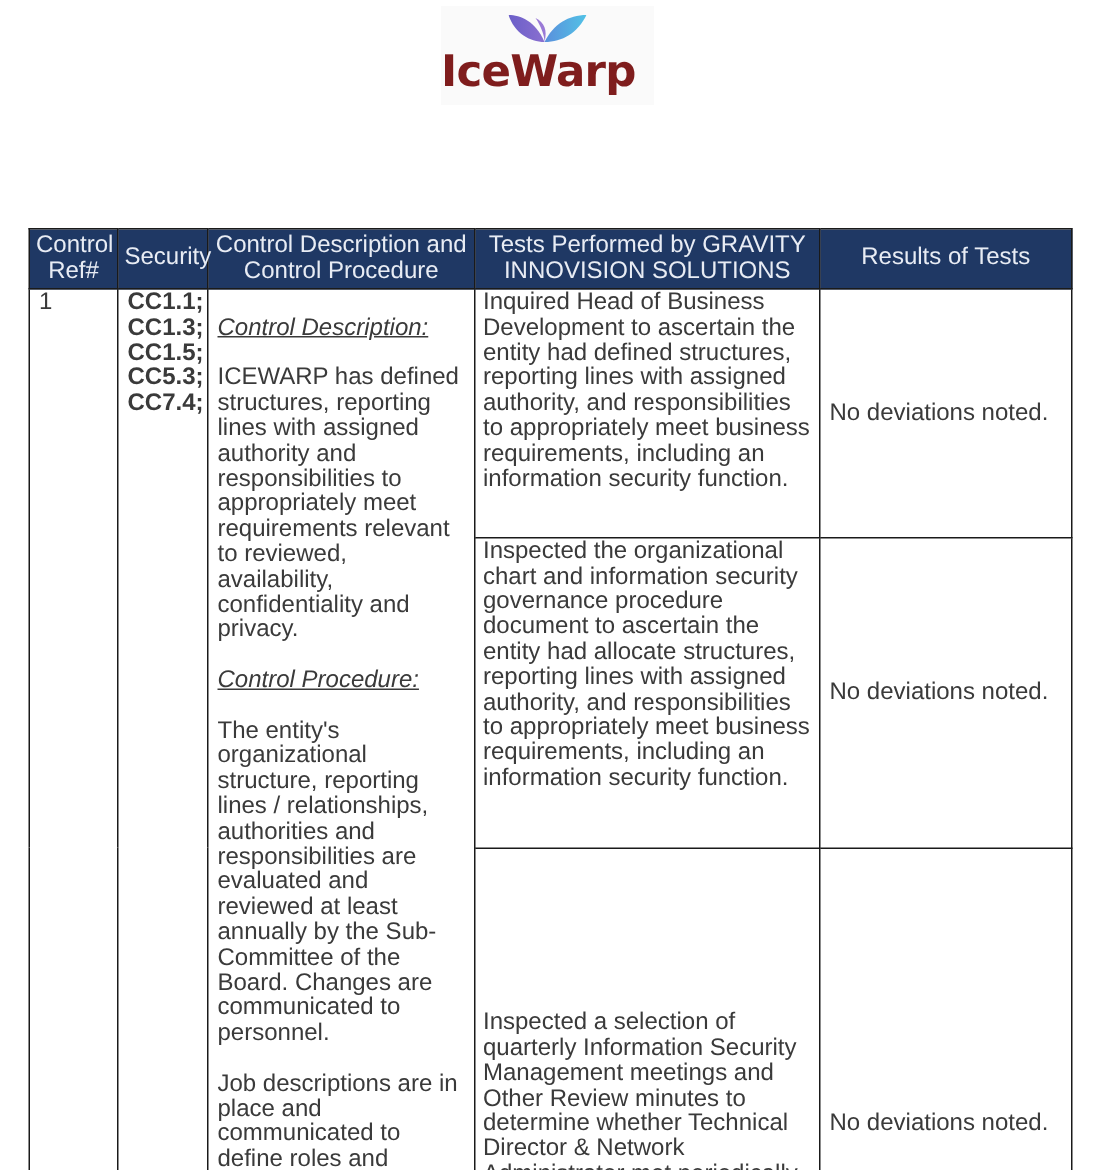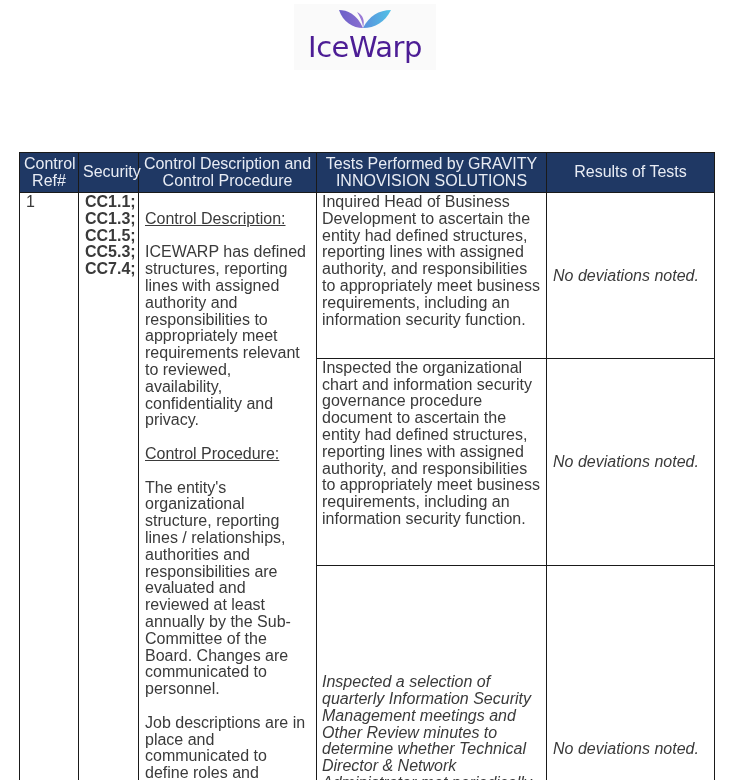--- a/index.html
+++ b/index.html
@@ -1,30 +1,30 @@
 <!DOCTYPE html>
 <html><head>
 <meta charset="utf-8">
 <style>
   html, body { margin: 0; padding: 0; background: #ffffff; }
   body { width: 734px; height: 780px; position: relative; overflow: hidden;
          font-family: "Liberation Sans", "DejaVu Sans", sans-serif; color: #3a3a3a; }
   .logo { position: absolute; left: 294px; top: 4px; width: 142px; height: 66px; background: #fafafa; }
   .logo svg { position: absolute; left: 45px; top: 4px; }
-  .logo-text { position: absolute; left: 0; width: 142px; top: 26px; text-align: center;
-               font-family: "DejaVu Sans", sans-serif; font-weight: normal; font-size: 29px;
-               letter-spacing: -0.5px; color: #4c1d95; }
+  .logo-text { position: absolute; left: 0; width: 142px; top: 26px; text-align: left;
+               font-family: "DejaVu Sans", sans-serif; font-weight: bold; font-size: 29px;
+               letter-spacing: -0.5px; color: #7f1d1d; }
   table { position: absolute; left: 19px; top: 152px; border-collapse: collapse;
           table-layout: fixed; width: 695px; font-size: 16px; line-height: 16.8px; }
   th { background: #1f3864; color: #e8ecf4; font-weight: normal; text-align: center;
        vertical-align: middle; height: 39px; padding: 0 4px; border: 1px solid #1a1a1a; }
   td { border: 1px solid #1a1a1a; vertical-align: top; padding: 1px 5px 0 6px; color: #3a3a3a; }
-  td.mid { vertical-align: middle; font-style: italic; }
+  td.mid { vertical-align: middle; }
   .crit-line { display: block; font-weight: bold; }
-  .ital { text-decoration: underline; }
+  .ital { font-style: italic; text-decoration: underline; }
   .para { margin: 0; }
   .gap { height: 16.8px; }
   .test-cell { padding-left: 5px; padding-right: 3px; }
 </style>
 </head>
 <body>
 
 <div class="logo">
   <svg width="52" height="22" viewBox="0 0 52 22">
     <defs>
@@ -80,21 +80,21 @@
         <p class="para ital">Control Procedure:</p>
         <div class="gap"></div>
         <p class="para">The entity's organizational structure, reporting lines / relationships, authorities and responsibilities are evaluated and reviewed at least annually by the Sub-Committee of the Board. Changes are communicated to personnel.</p>
         <div class="gap"></div>
         <p class="para">Job descriptions are in place and communicated to define roles and responsibilities, skills, knowledge levels and required competence across staff levels with the technical tools and knowledge resources required to perform assigned tasks provided.</p>
       </td>
       <td class="test-cell">Inquired Head of Business Development to ascertain the entity had defined structures, reporting lines with assigned authority, and responsibilities to appropriately meet business requirements, including an information security function.</td>
       <td class="mid">No deviations noted.</td>
     </tr>
     <tr style="height:135px">
-      <td class="test-cell">Inspected the organizational chart and information security governance procedure document to ascertain the entity had defined structures, reporting lines with assigned authority, and responsibilities to appropriately meet business requirements, including an information security function.</td>
+      <td class="test-cell">Inspected the organizational chart and information security governance procedure document to ascertain the entity had allocate structures, reporting lines with assigned authority, and responsibilities to appropriately meet business requirements, including an information security function.</td>
       <td class="mid">No deviations noted.</td>
     </tr>
     <tr style="height:303px">
       <td class="test-cell mid">Inspected a selection of quarterly Information Security Management meetings and Other Review minutes to determine whether Technical Director &amp; Network Administrator met periodically to monitor and allocate resources to critical projects.</td>
       <td class="mid">No deviations noted.</td>
     </tr>
   </tbody>
 </table>
 
 </body></html>

